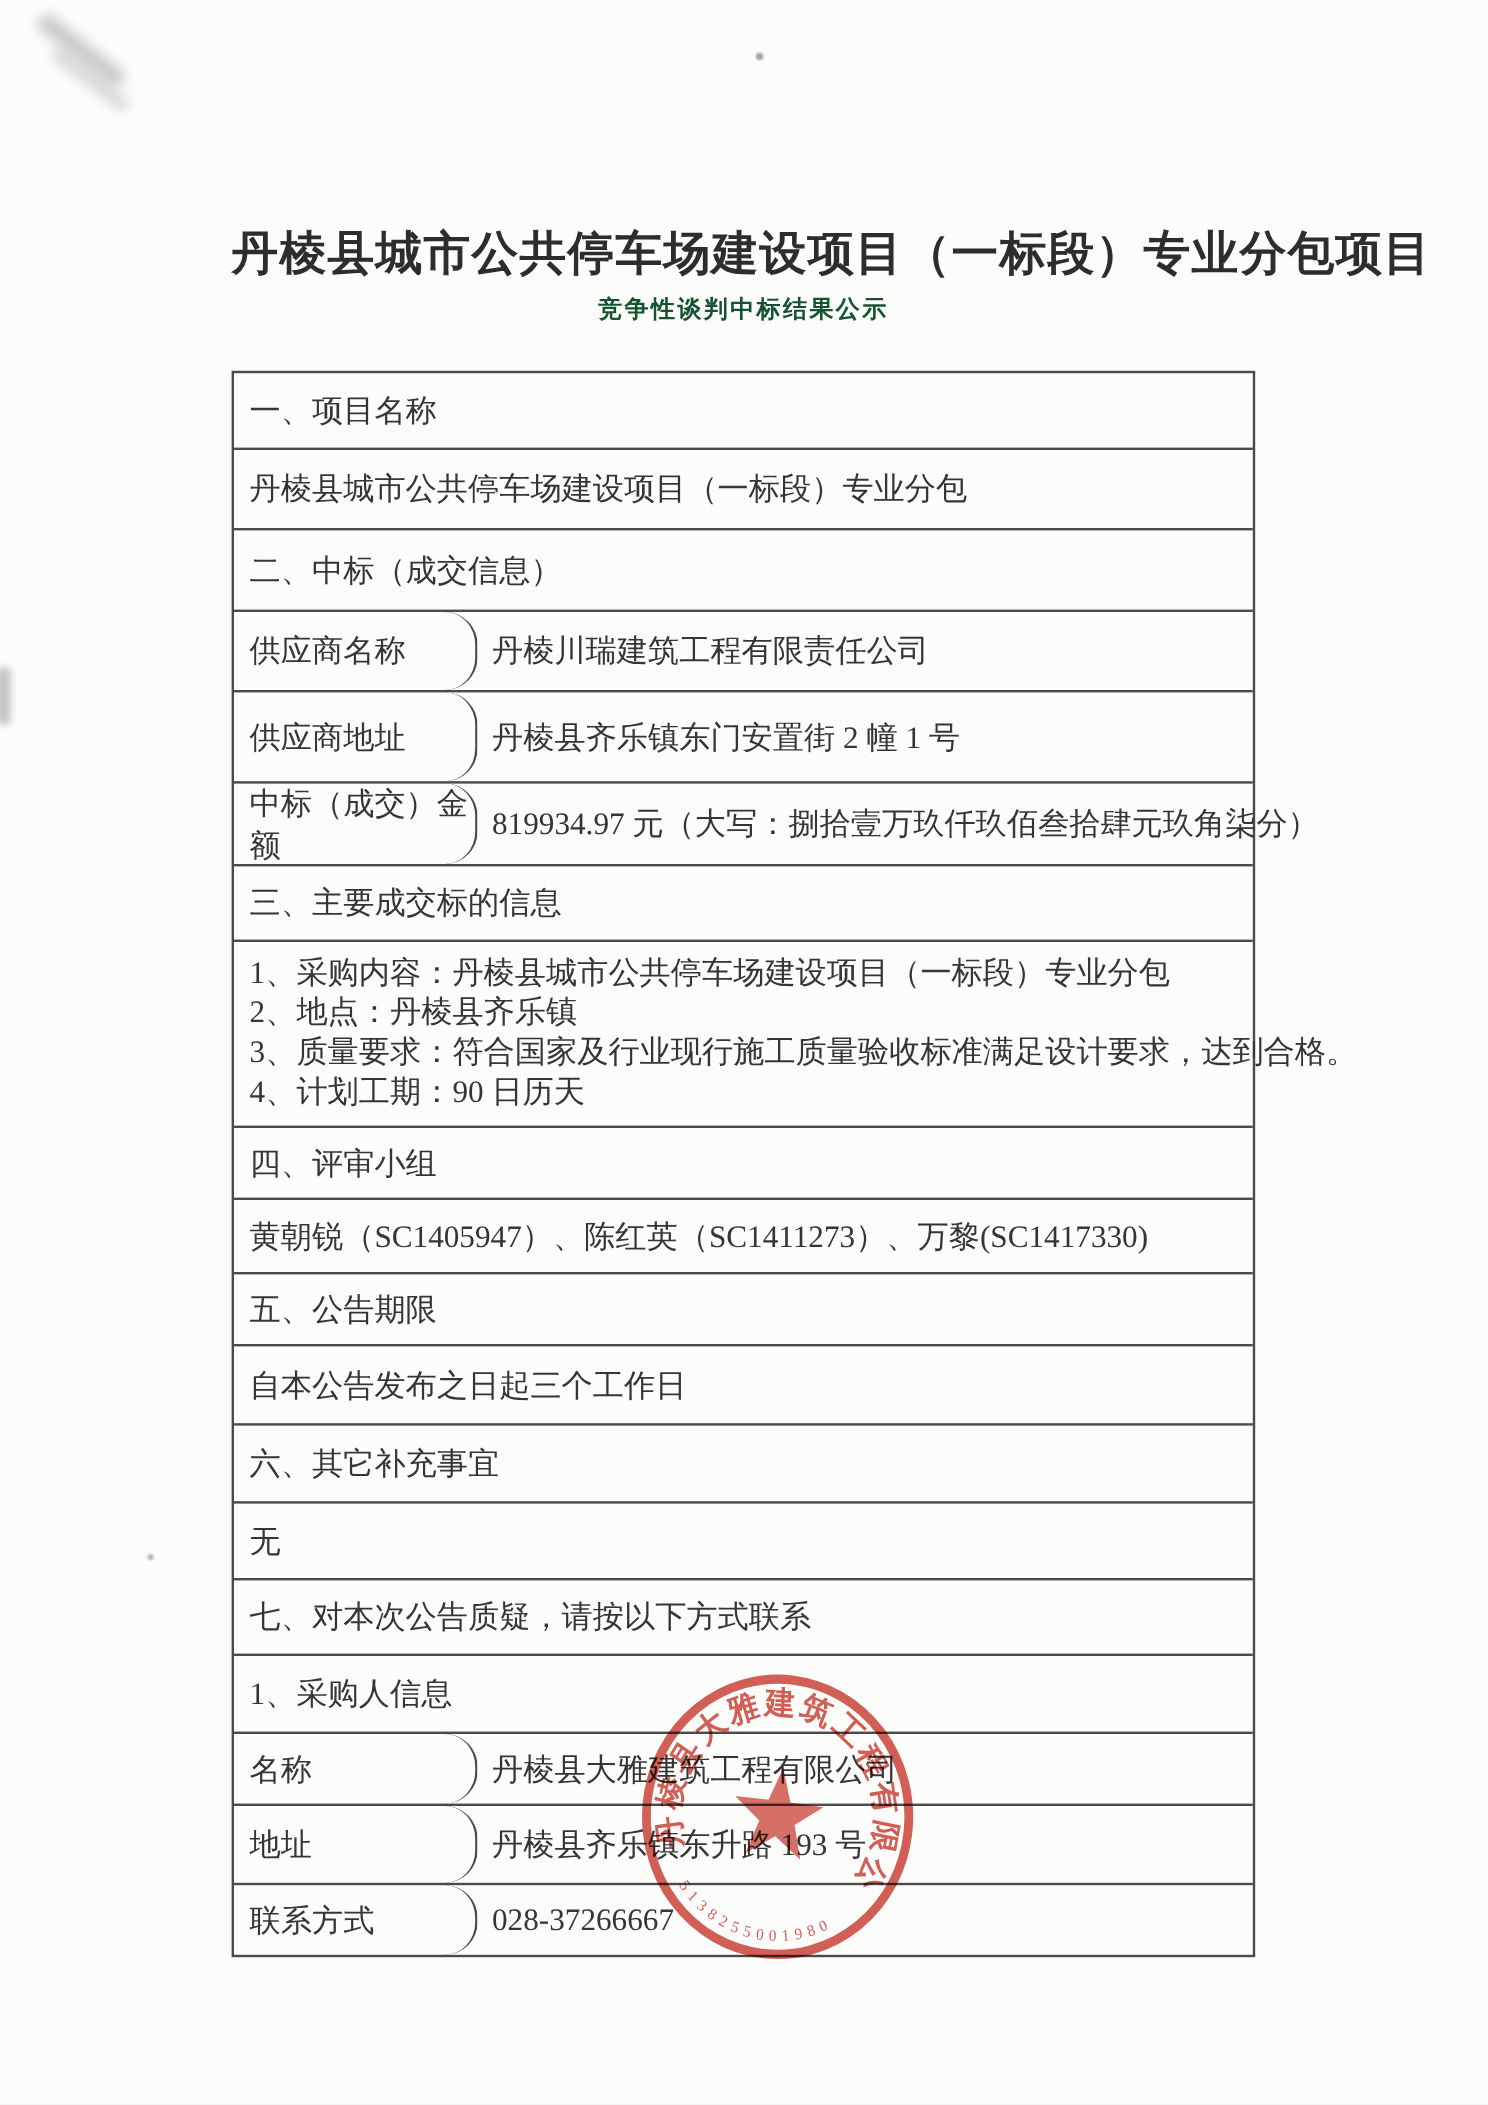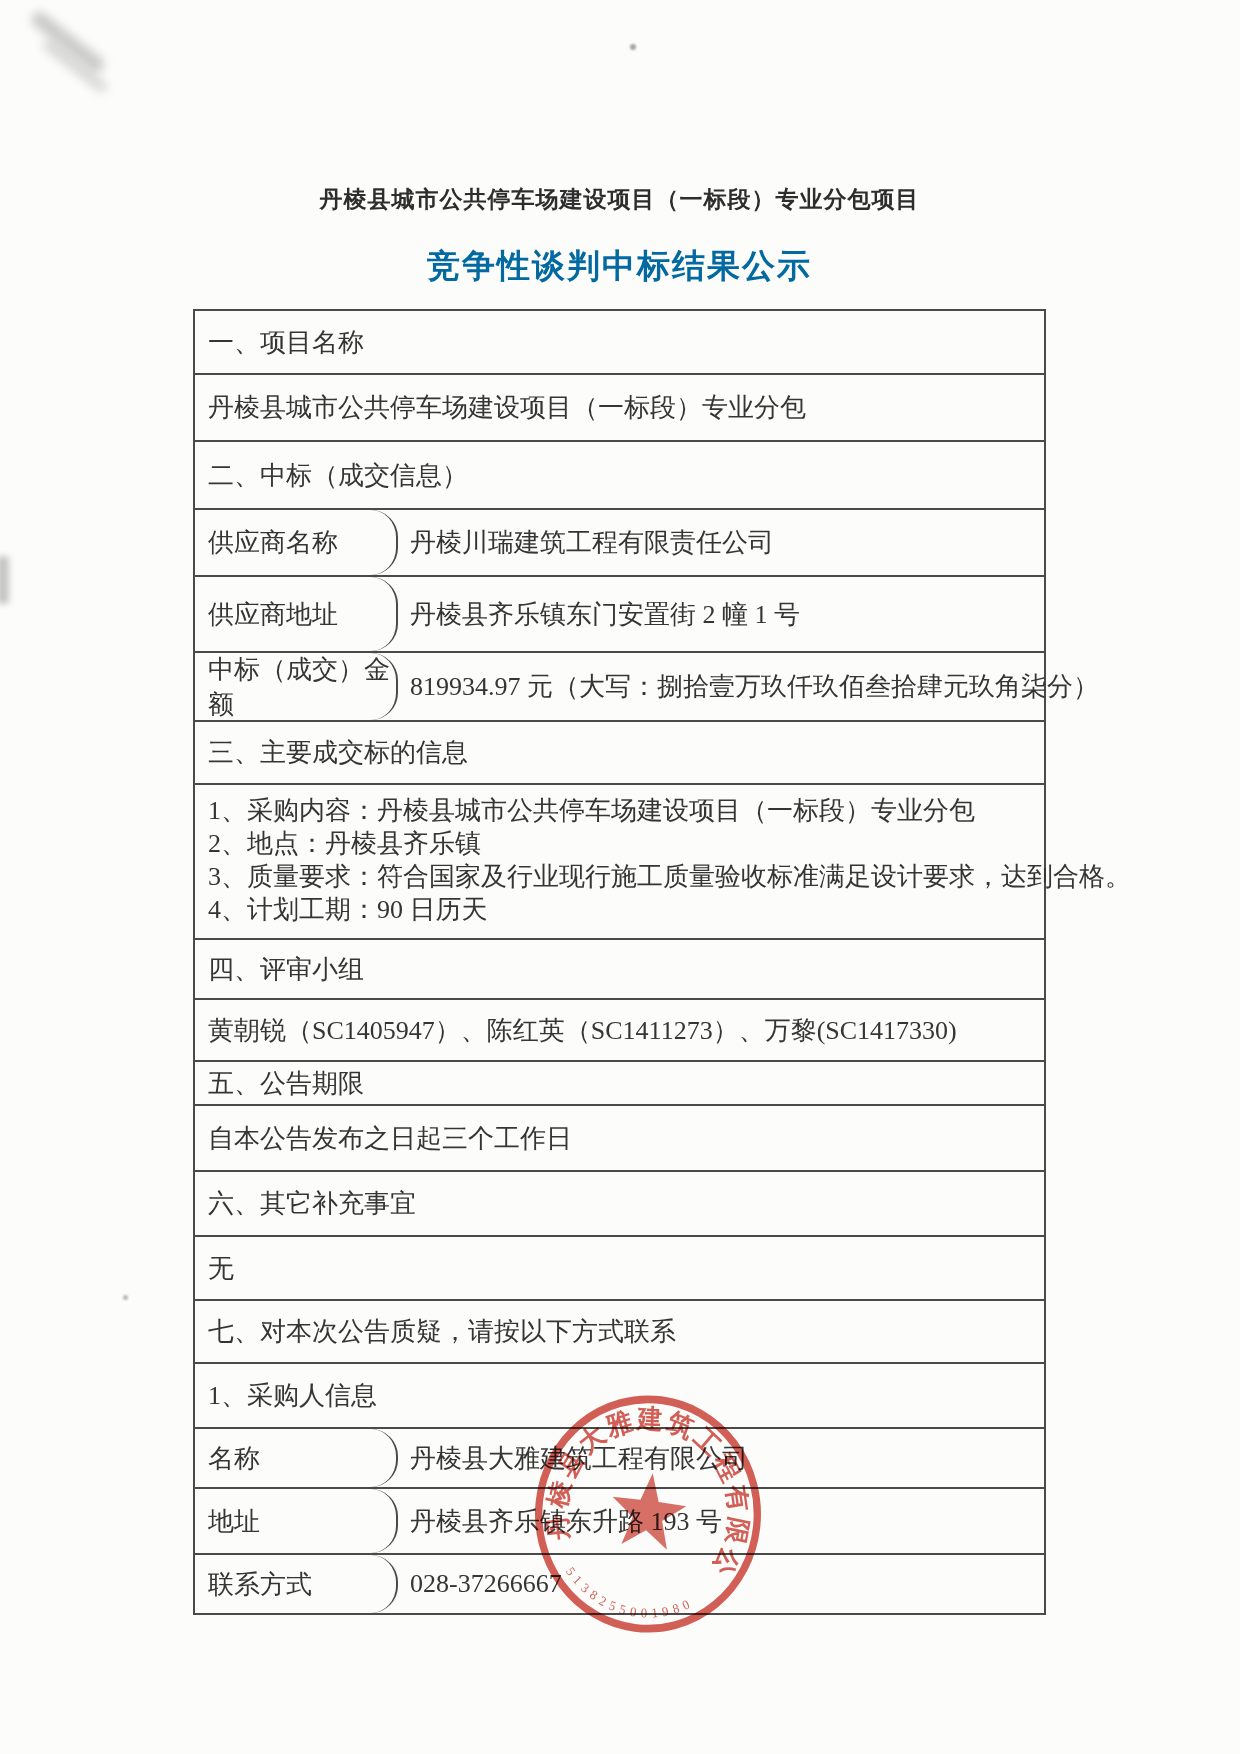--- a/index.html
+++ b/index.html
@@ -3,24 +3,24 @@
 <meta charset="utf-8">
 <style>
   html,body { margin:0; padding:0; background:#e8e8e8; }
   .page {
     position:relative; width:1240px; height:1754px; margin:0 auto;
     background:#fcfcfb; overflow:hidden;
     font-family:"Liberation Serif","DejaVu Serif",serif; color:#333;
   }
   
   .titles { position:absolute; left:193px; top:0; width:853px; height:300px; text-align:center; }
-  .title1 { position:absolute; top:184px; left:0; width:100%; font-size:23px; font-weight:bold;
+  .title1 { position:absolute; top:184px; left:0; width:100%; font-size:39px; font-weight:bold;
             letter-spacing:1px; color:#2d2d2d; white-space:nowrap; }
-  .title2 { position:absolute; top:244px; left:0; width:100%; font-size:33px; font-weight:bold;
-            letter-spacing:2px; color:#0369a1; white-space:nowrap; }
+  .title2 { position:absolute; top:244px; left:0; width:100%; font-size:20px; font-weight:bold;
+            letter-spacing:2px; color:#14532d; white-space:nowrap; }
   
   .doc-table { position:absolute; left:193px; top:309px; width:853px;
                border:2px solid #4a4a4a; box-sizing:border-box; background:transparent; }
   .row { box-sizing:border-box; border-bottom:2px solid #4a4a4a; display:flex; align-items:stretch;
          font-size:26px; color:#353535; }
   .row:last-child { border-bottom:none; }
   .cell-full { width:100%; display:flex; align-items:center; padding:0 8px 0 13px; box-sizing:border-box; white-space:nowrap; }
   .cell-label { flex:0 0 203px; width:203px; border-right:2px solid #4a4a4a; box-sizing:border-box;
                 display:flex; align-items:center; padding-left:13px;border-radius:27px; }
   .cell-value { flex:1; display:flex; align-items:center; padding:0 6px 0 12px; box-sizing:border-box; white-space:nowrap; }
@@ -102,21 +102,21 @@
     </div>
 
     <div class="row" style="height:60px">
       <div class="cell-full">四、评审小组</div>
     </div>
 
     <div class="row" style="height:62px">
       <div class="cell-full">黄朝锐（SC1405947）、陈红英（SC1411273）、万黎(SC1417330)</div>
     </div>
 
-    <div class="row" style="height:44px">
+    <div class="row" style="height:60px">
       <div class="cell-full">五、公告期限</div>
     </div>
 
     <div class="row" style="height:66px">
       <div class="cell-full">自本公告发布之日起三个工作日</div>
     </div>
 
     <div class="row" style="height:65px">
       <div class="cell-full">六、其它补充事宜</div>
     </div>

